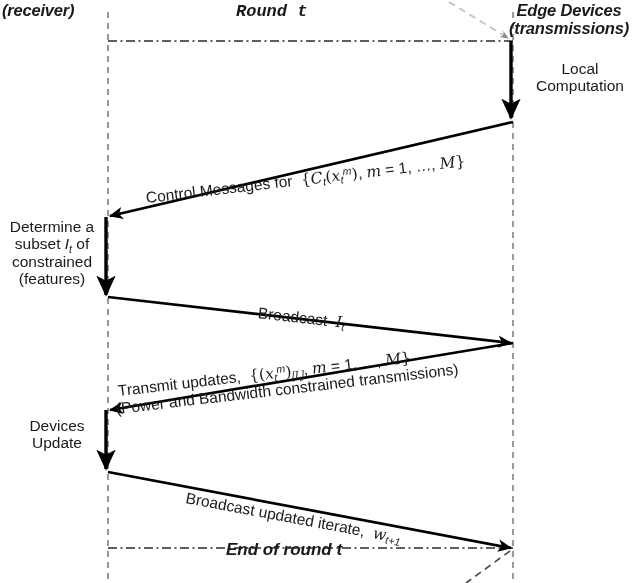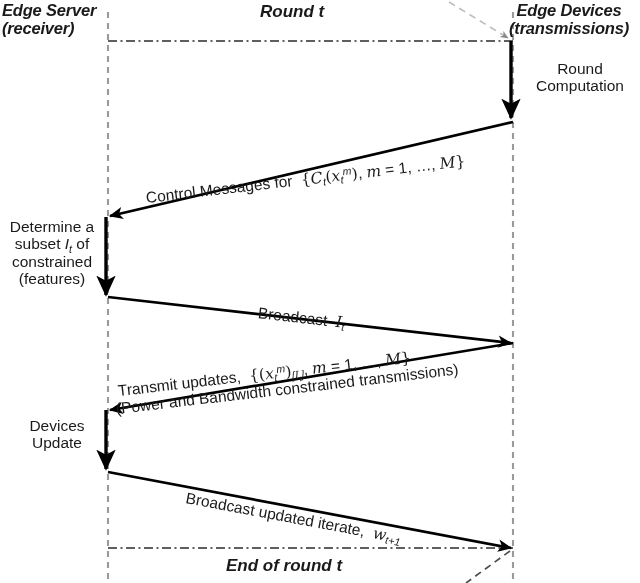--- a/index.html
+++ b/index.html
@@ -16,25 +16,25 @@
   .lbl{position:absolute;line-height:1.12;}
 
   .actor{
     font-style:italic;font-weight:700;font-size:16.5px;
     letter-spacing:-0.2px;
   }
   .actor-left{left:2px;top:1px;text-align:left;width:110px;}
   .actor-right{left:508px;top:1px;text-align:center;width:122px;}
 
   .round-title{
-    left:260px;top:2px;width:170px;text-align:left;
-    font-style:italic;font-weight:700;font-size:17px;
+    left:236px;top:2px;width:170px;text-align:left;
+    font-style:italic;font-weight:700;font-size:17px;font-family:Liberation Mono, monospace;
   }
   .end-title{
-    left:226px;top:556px;width:220px;text-align:left;
+    left:226px;top:540px;width:220px;text-align:left;
     font-style:italic;font-weight:700;font-size:17px;
   }
 
   .side-note{font-size:15.5px;text-align:center;}
   .note-local{left:524px;top:60px;width:112px;}
   .note-determine{left:0px;top:218px;width:104px;}
   .note-learning{left:10px;top:417px;width:94px;}
 
   .mathi{font-style:italic;}
   sub{font-size:.68em;font-style:italic;vertical-align:baseline;position:relative;top:.32em;}
@@ -87,34 +87,33 @@
     <line x1="106" y1="217" x2="106" y2="295" stroke="#000" stroke-width="3.4" marker-end="url(#arrowhead)"></line>
     <line x1="106" y1="410" x2="106" y2="469" stroke="#000" stroke-width="3.4" marker-end="url(#arrowhead)"></line>
 
     <line x1="513" y1="122" x2="110" y2="216" stroke="#000" stroke-width="2.7" marker-end="url(#arrowhead-sm)"></line>
     <line x1="108" y1="297" x2="511" y2="343" stroke="#000" stroke-width="2.7" marker-end="url(#arrowhead-sm)"></line>
     <line x1="513" y1="343" x2="110" y2="410" stroke="#000" stroke-width="2.7" marker-end="url(#arrowhead-sm)"></line>
     <line x1="108" y1="472" x2="511" y2="548" stroke="#000" stroke-width="2.7" marker-end="url(#arrowhead-sm)"></line>
   </svg>
 
   <div class="lbl actor actor-left">
-    <div>Edge Server</div>
     <div>(receiver)</div>
   </div>
 
   <div class="lbl actor actor-right">
     <div>Edge Devices</div>
     <div>(transmissions)</div>
   </div>
 
   <div class="lbl round-title">Round t</div>
   <div class="lbl end-title">End of round t</div>
 
   <div class="lbl side-note note-local">
-    <span>Round Computation</span>
+    <span>Local Computation</span>
   </div>
 
   <div class="lbl side-note note-determine">
     <div>Determine a</div>
     <div>subset <span class="mathi">I</span><sub>t</sub> of</div>
     <div>constrained</div>
     <div>(features)</div>
   </div>
 
   <div class="lbl side-note note-learning">

